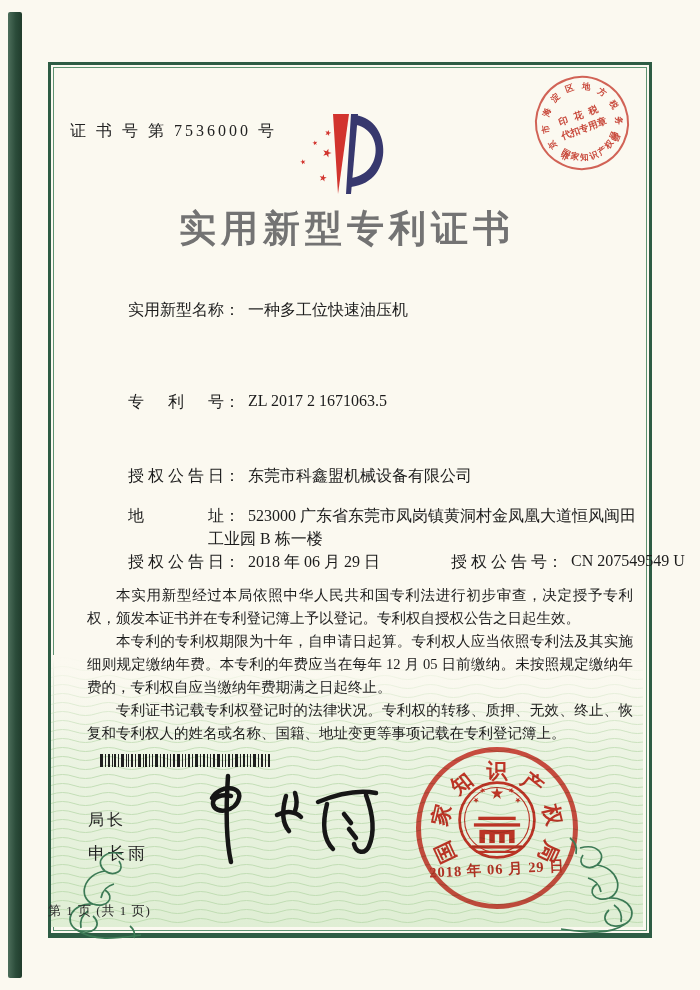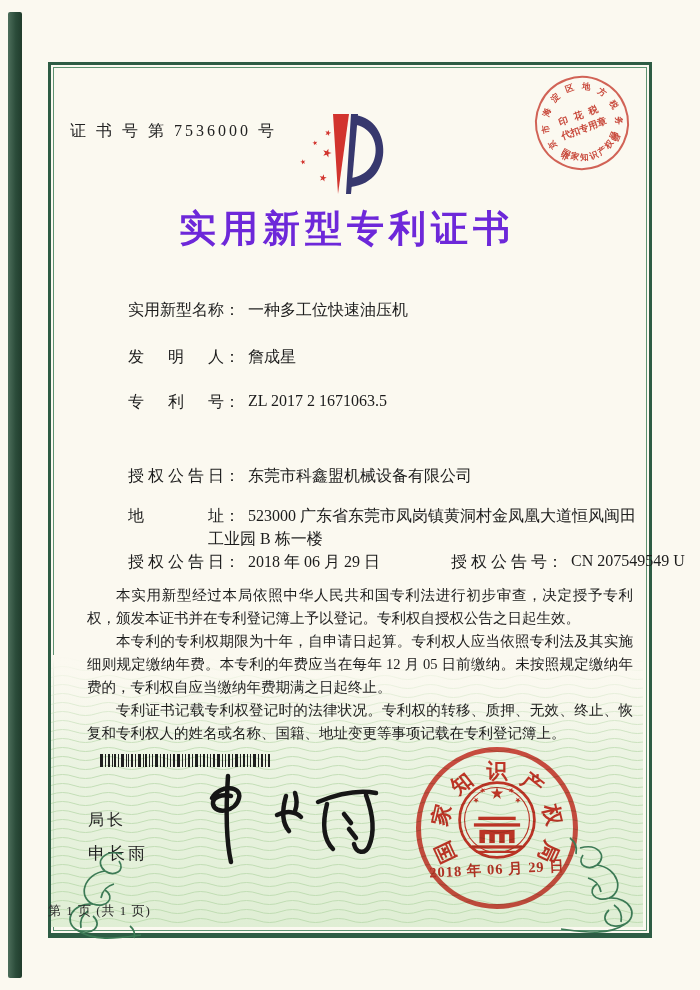--- a/index.html
+++ b/index.html
@@ -14,21 +14,21 @@
   .frame{position:absolute;left:48px;top:62px;width:598px;height:868px;
          border:3px solid #2d5c44;border-bottom-width:5px;}
   .frame-inner{position:absolute;left:2px;top:2px;right:2px;bottom:2px;border:1px solid #5d9372;}
 
   
   .waveband{position:absolute;left:51px;top:655px;}
 
   .certnum{position:absolute;left:70px;top:108px;font-size:16px;letter-spacing:3px;color:#222;margin-top:13px;}
   .logo{position:absolute;left:294px;top:112px;}
   .title{position:absolute;left:48px;top:204px;width:598px;text-align:center;
-         font-size:37px;font-weight:bold;letter-spacing:5px;color:#6d28d9;}
+         font-size:37px;font-weight:bold;letter-spacing:5px;color:#737373;}
 
   .frow{position:absolute;left:88px;width:560px;font-size:16px;color:#1c1c1c;white-space:nowrap;}
   .flabel{display:inline-block;width:96px;text-align:justify;text-align-last:justify;vertical-align:top;margin-left:40px;}
   .fcolon{display:inline-block;margin-right:8px;vertical-align:top;}
   .fvalue{display:inline-block;vertical-align:top;white-space:normal;}
   .addr2{position:absolute;left:120px;top:23px;white-space:nowrap;}
   .grant2{position:absolute;left:323px;top:0;}
 
   .paras{position:absolute;left:87px;top:584px;width:546px;font-size:14.5px;line-height:23px;
          color:#1c1c1c;text-align:justify;}
@@ -105,23 +105,20 @@
     <use href="#st" transform="translate(21,31) scale(2.6) rotate(-10)" fill="#d2342e"></use>
     <use href="#st" transform="translate(33,41) scale(4.6) rotate(18)" fill="#d2342e"></use>
     <use href="#st" transform="translate(9,50) scale(2.8) rotate(-14)" fill="#d2342e"></use>
     <use href="#st" transform="translate(29,66) scale(3.8) rotate(12)" fill="#d2342e"></use>
   </svg>
 
   <div class="title">实用新型专利证书</div>
 
   <div class="frow" style="top:300px">
     <span class="flabel">实用新型名称</span><span class="fcolon">：</span><span class="fvalue">一种多工位快速油压机</span>
-  </div>
-  <div class="frow" style="top:347px">
-    <span class="flabel">发明人</span><span class="fcolon">：</span><span class="fvalue">詹成星</span>
   </div>
   <div class="frow" style="top:392px">
     <span class="flabel">专利号</span><span class="fcolon">：</span><span class="fvalue">ZL 2017 2 1671063.5</span>
   </div>
   <div class="frow" style="top:466px">
     <span class="flabel">授权公告日</span><span class="fcolon">：</span><span class="fvalue">东莞市科鑫盟机械设备有限公司</span>
   </div>
   <div class="frow" style="top:506px;height:46px">
     <span class="flabel">地址</span><span class="fcolon">：</span><span class="fvalue">523000 广东省东莞市凤岗镇黄洞村金凤凰大道恒风闽田</span>
     <span class="addr2">工业园 B 栋一楼</span>

